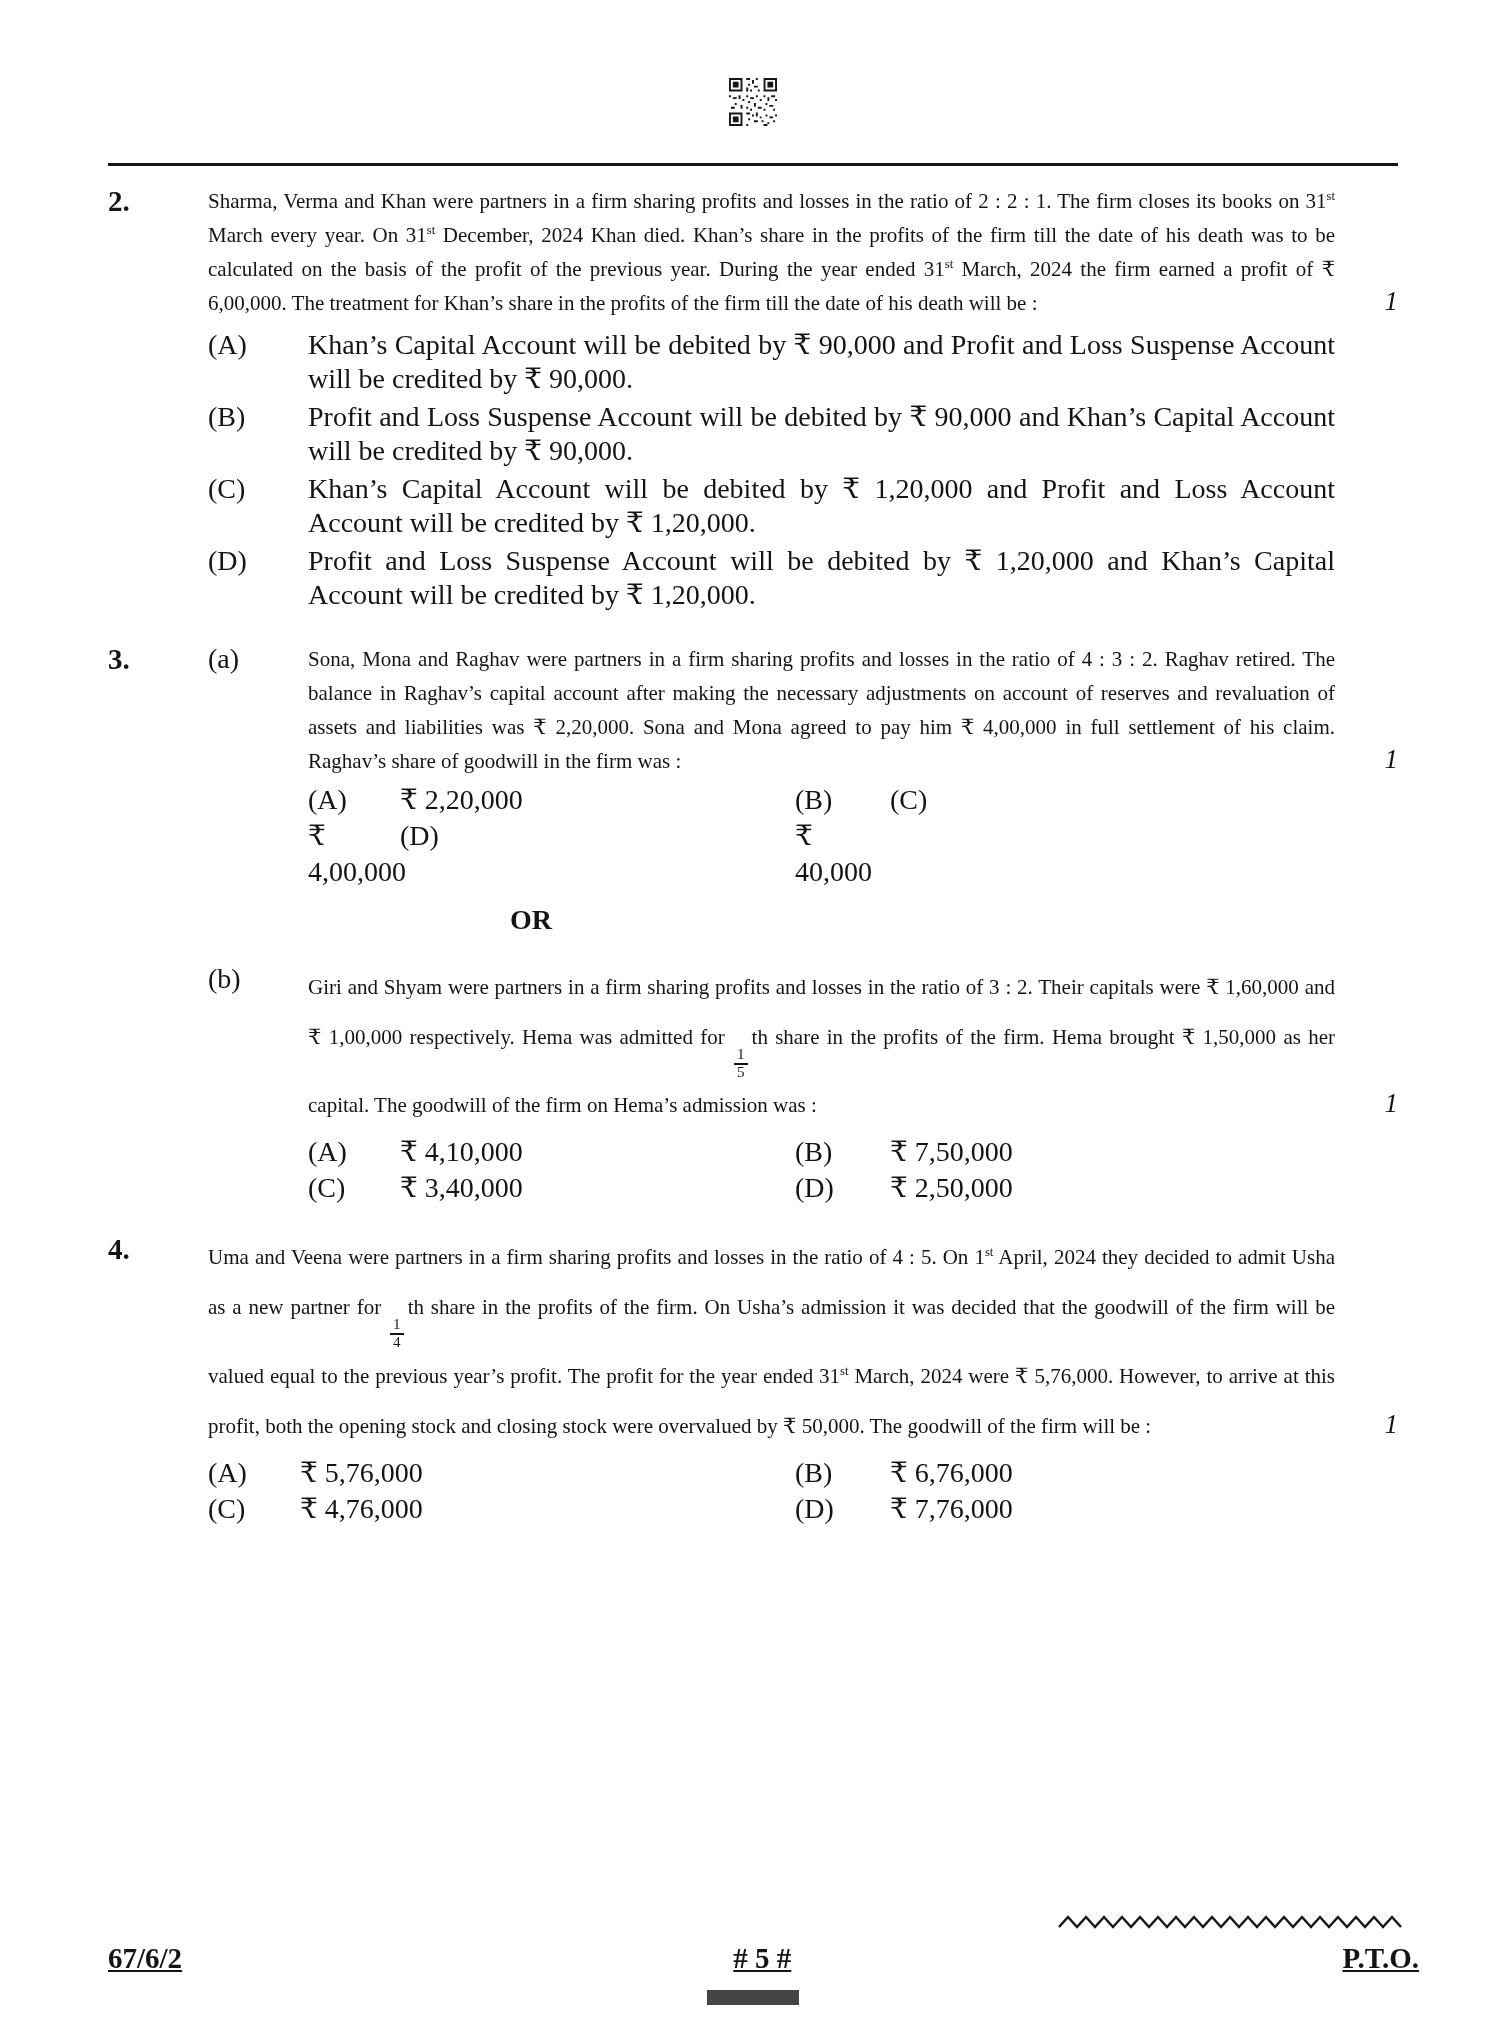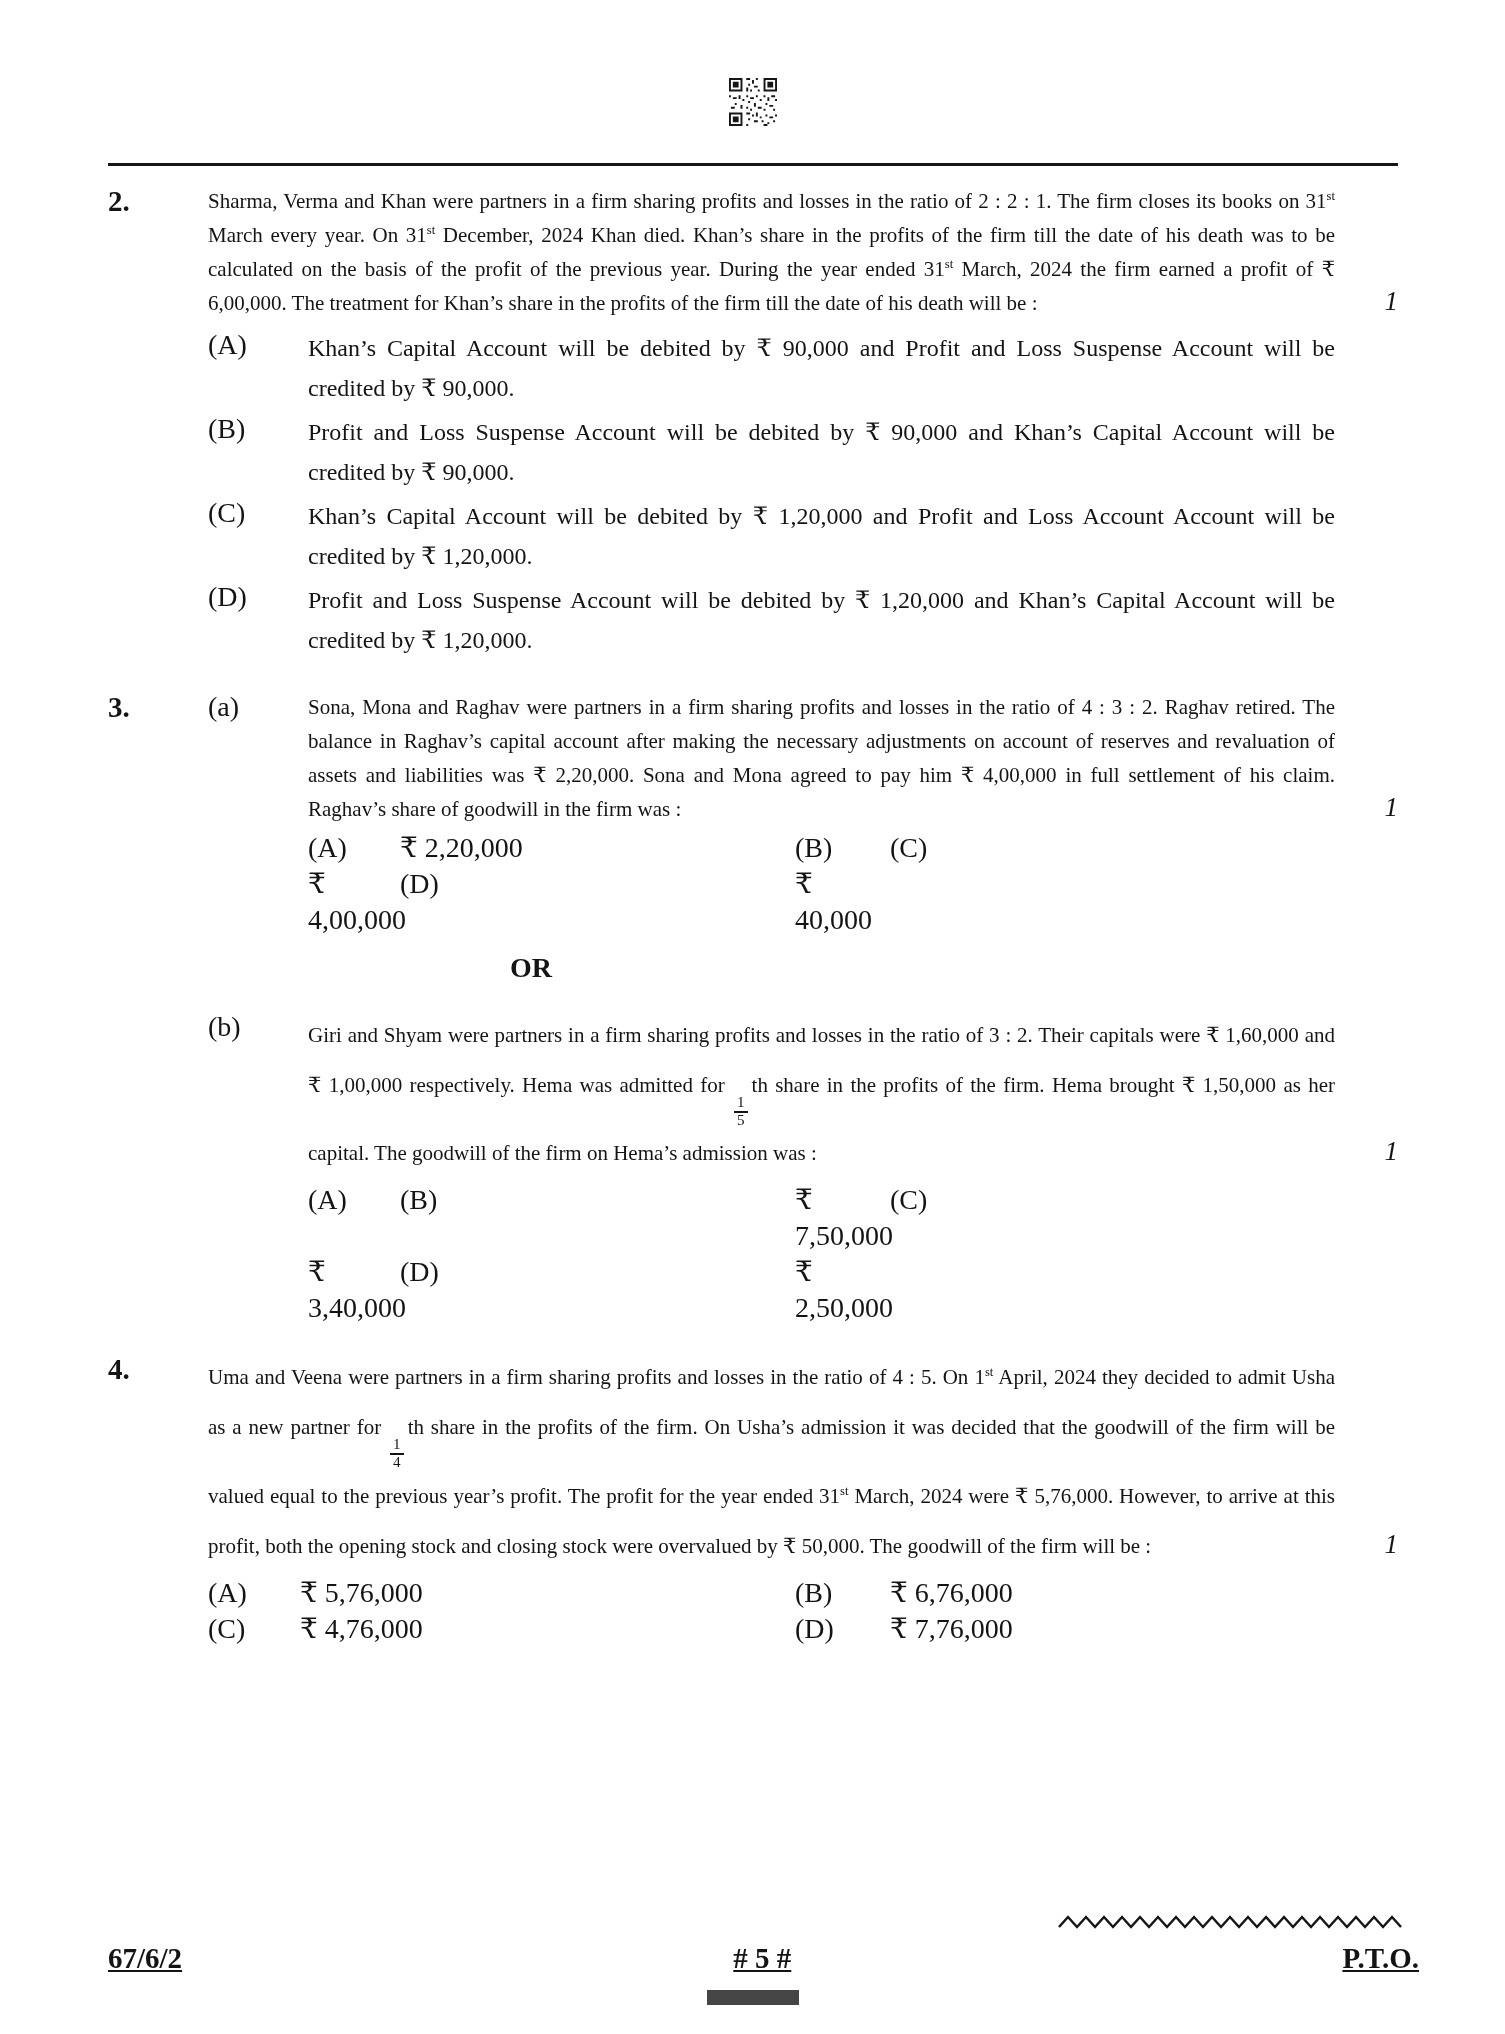--- a/index.html
+++ b/index.html
@@ -29,21 +29,21 @@
 
   sup { font-size:0.6em; line-height:0; }
 
   .frac { display:inline-flex; flex-direction:column; align-items:center; vertical-align:-0.7em; line-height:1.05; margin:0 4px 0 2px; }
   .fnum,.fden { display:block; font-size:0.72em; padding:0 3px; }
   .fden { border-top:2px solid #141414; }
 
   .opts { margin-top:8px; }
   .opt { display:flex; padding-right:63px; margin-bottom:4px; }
   .olabel { width:100px; flex:none; font-size:28px; line-height:34px; }
-  .otext { flex:1; font-size:24px; line-height:40px; text-align:justify; }
+  .otext { flex:1; font-size:28px; line-height:34px; text-align:justify; }
 
   .part { display:flex; }
   .part + .part { margin-top:24px; }
   .plabel { width:100px; flex:none; font-size:28px; line-height:34px; }
   .pbody { flex:1; min-width:0; }
 
   .grid-opts { display:grid; font-size:28px; line-height:36px; margin-top:4px; }
   .grid-opts.inner { grid-template-columns:92px 395px 95px auto; }
   .grid-opts.outer { grid-template-columns:92px 495px 95px auto; }
 
@@ -127,20 +127,21 @@
           <div class="pbody">
             <div class="stemwrap widewrap">
               <p class="stem wide">Giri and Shyam were partners in a firm sharing profits and losses in the ratio of 3 : 2. Their capitals were ₹ 1,60,000 and ₹ 1,00,000 respectively. Hema was admitted for <span class="frac">
                     <span class="fnum">1</span>
                     <span class="fden">5</span>
                   </span>th share in the profits of the firm. Hema brought ₹ 1,50,000 as her capital. The goodwill of the firm on Hema’s admission was :</p>
               <span class="marks">1</span>
             </div>
             <div class="grid-opts inner">
               <span>(A)</span>
+              <span>₹ 4,10,000</span>
               <span>(B)</span>
               <span>₹ 7,50,000</span>
               <span>(C)</span>
               <span>₹ 3,40,000</span>
               <span>(D)</span>
               <span>₹ 2,50,000</span>
             </div>
           </div>
         </div>
 

